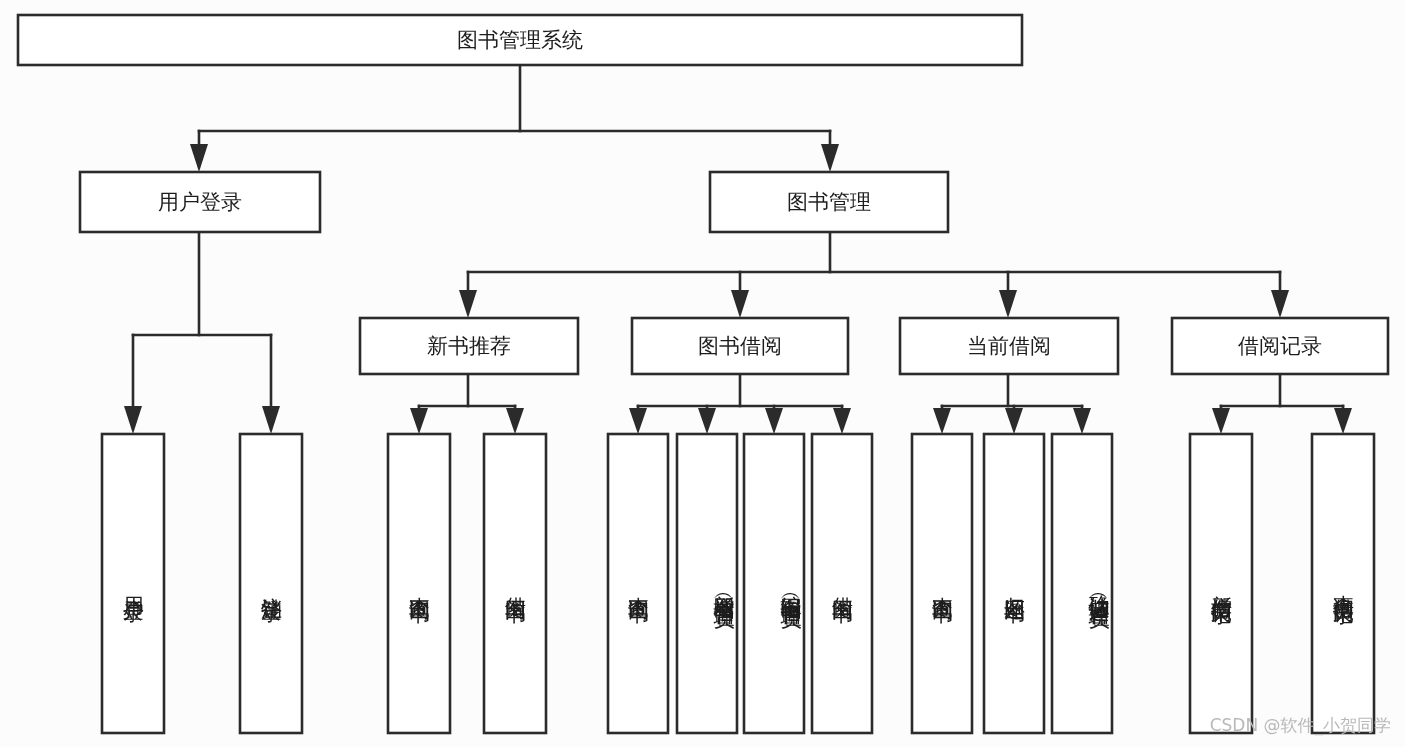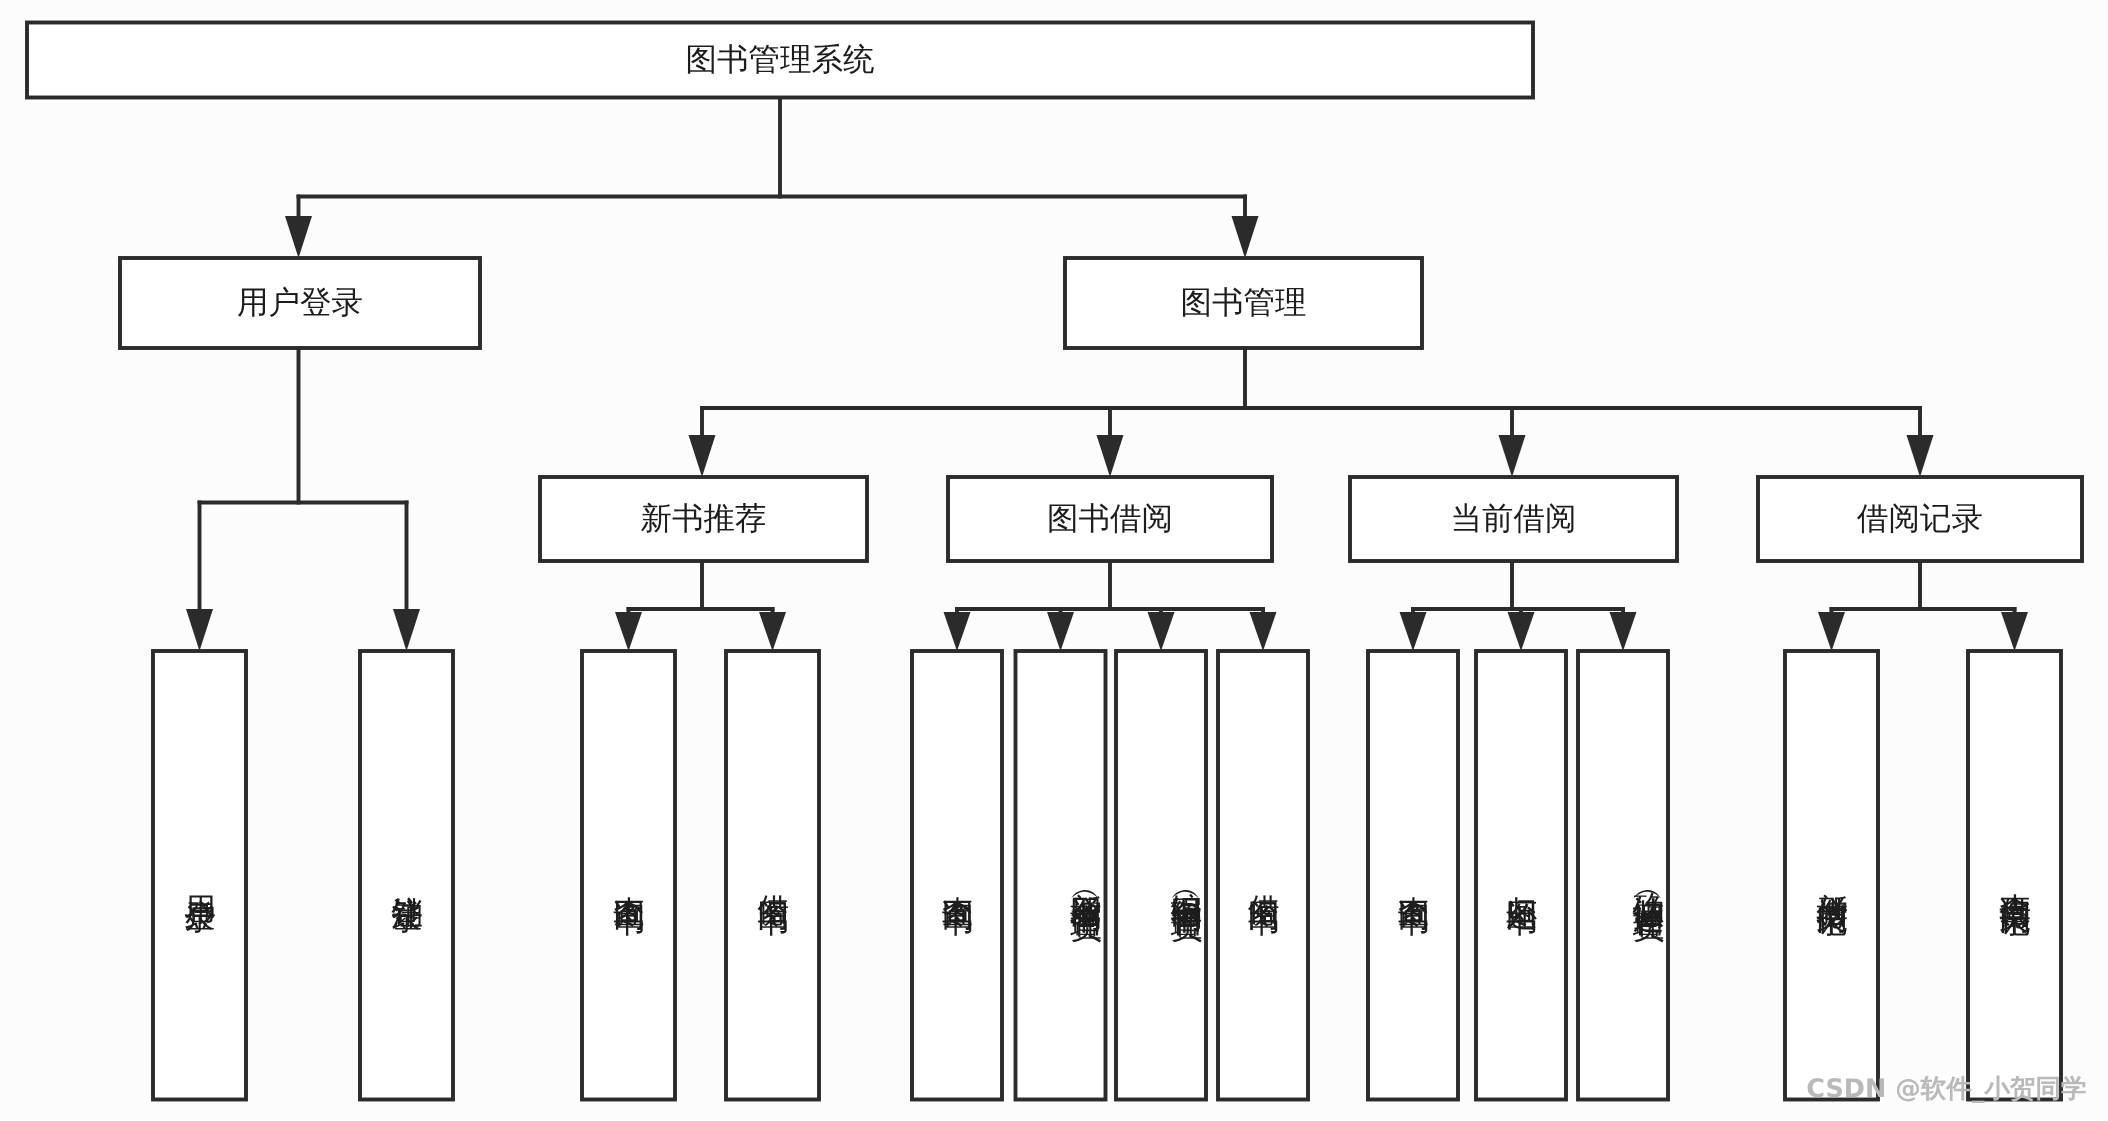--- a/index.html
+++ b/index.html
@@ -62,21 +62,20 @@
   }
   .watermark {
     position: absolute;
     right: 14px;
     bottom: 10px;
     font-family: "DejaVu Sans", "Liberation Sans", sans-serif;
     font-size: 17px;
     color: #b9b9b9;
     white-space: nowrap;
     pointer-events: none;
-    font-weight: bold;
   }
 </style>
 </head>
 <body>
 
 <div id="canvas">
 
   <svg class="diagram" viewBox="0 0 1405 747">
 
     <g>

